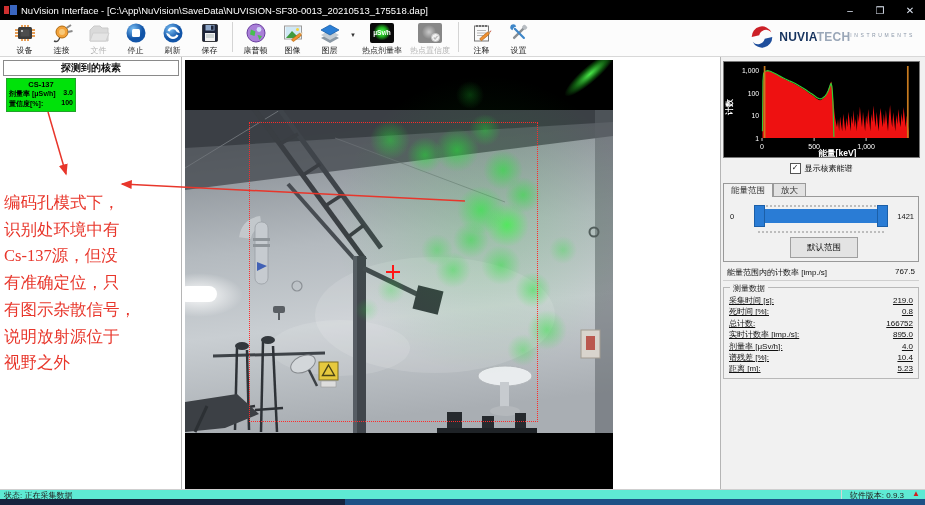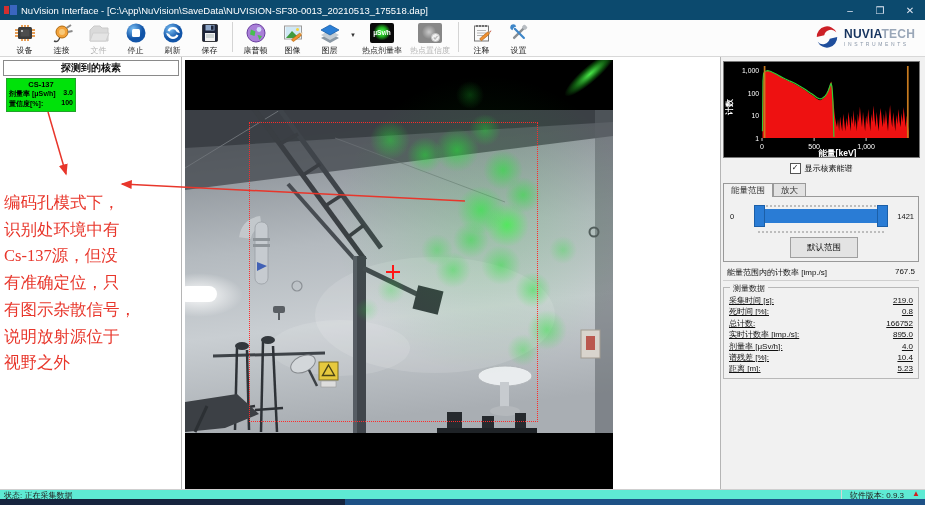--- a/index.html
+++ b/index.html
@@ -1,37 +1,37 @@
 <!DOCTYPE html>
 <html><head>
 <meta charset="utf-8">
 <style>
   html,body{margin:0;padding:0;background:#888;}
   .app{position:relative;width:925px;height:505px;background:#fff;overflow:hidden;
        font-family:"Liberation Sans",sans-serif;-webkit-font-smoothing:antialiased;}
   
-  .titlebar{position:absolute;left:0;top:0;width:925px;height:20px;background:#0c4a6e;
+  .titlebar{position:absolute;left:0;top:0;width:925px;height:20px;background:#000000;
             display:flex;align-items:center;color:#fff;font-size:9.5px;}
   .appicon{width:13px;height:10px;margin:0 4px 0 4px;display:inline-block;}
   .wincontrols{margin-left:auto;display:flex;height:20px;}
   .winbtn{width:30px;height:20px;display:flex;align-items:center;justify-content:center;
           color:#dfe6f2;font-size:10px;cursor:default;}
   
   .toolbar{position:absolute;left:0;top:20px;width:925px;height:37px;background:#fcfcfc;
            border-bottom:1px solid #d8d8d8;display:flex;align-items:flex-start;padding-left:6px;box-sizing:border-box;}
   .titem{width:37px;display:flex;flex-direction:column;align-items:center;padding-top:2px;}
   .titem.wide{width:48px;}
   .ticon{width:24px;height:22px;}
   .tlabel{font-size:8px;color:#222;margin-top:1px;white-space:nowrap;}
   .titem.disabled .tlabel{color:#b3b3b3;}
   .titem.disabled .ticon{opacity:.5;filter:grayscale(85%);}
   .tsep{width:1px;height:30px;background:#d4d4d4;margin:2px 4px 0 4px;}
   .tdrop{font-size:6px;color:#333;margin-top:12px;width:10px;text-align:center;}
   .brand{margin-left:auto;margin-right:10px;display:flex;align-items:center;padding-top:4px;}
-  .brandtext{display:flex;flex-direction:column;line-height:1;margin-left:4px;}
+  .brandtext{display:flex;line-height:1;margin-left:4px;}
   .brandrow{font-size:12px;font-weight:bold;color:#16335e;letter-spacing:.2px;}
   .brandrow .lt{color:#9aa7b8;font-weight:bold;}
   .brandsub{font-size:5px;color:#8a97a8;letter-spacing:2.6px;margin-top:2px;}
   
   .main{position:absolute;left:0;top:57px;width:925px;height:432px;background:#fff;}
   .leftpanel{position:absolute;left:0;top:0;width:182px;height:432px;background:#fff;
              border-right:1px solid #b5b5b5;box-sizing:border-box;}
   .nucheader{position:absolute;left:3px;top:3px;width:174px;height:14px;border:1px solid #8a8a8a;
              font-size:10px;font-weight:bold;color:#111;display:flex;align-items:center;justify-content:center;}
   .nucbox{position:absolute;left:6px;top:21px;width:70px;height:34px;background:#00e20a;

